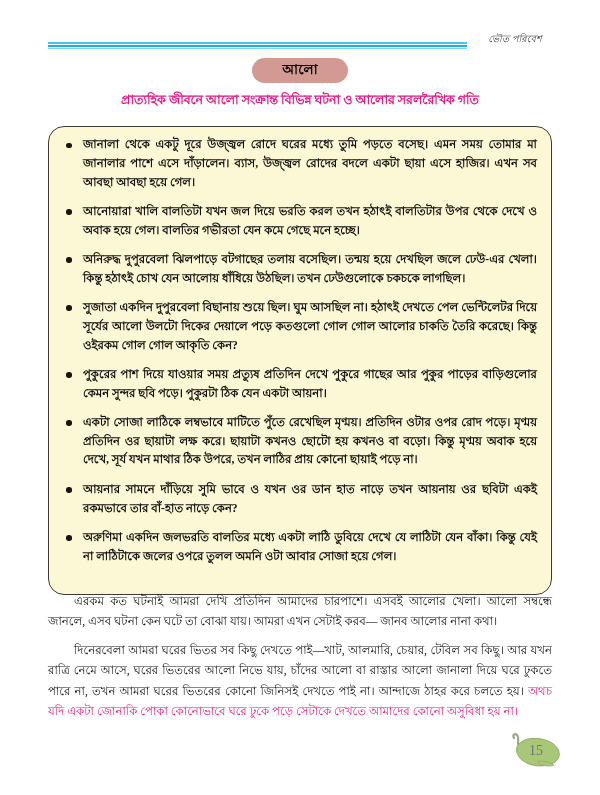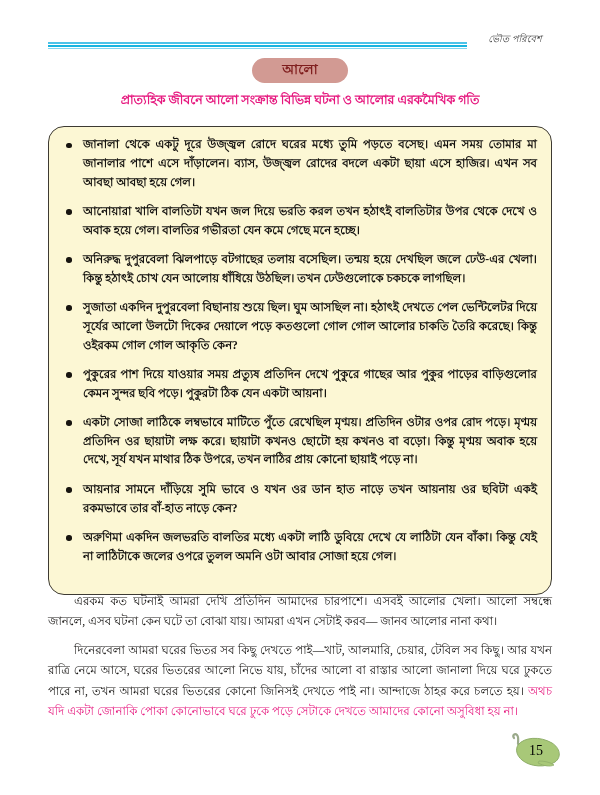--- a/index.html
+++ b/index.html
@@ -77,21 +77,21 @@
   .chapter-pill-wrap {
     position: absolute;
     left: 0; right: 0;
     top: 58px;
     display: flex;
     justify-content: center;
   }
   .chapter-pill {
     display: inline-block;
     background: #d29a93;
-    color: #7f1d1d;
+    color: #000000;
     border-radius: 14px;
     padding: 4px 30px 5px;
     font-size: 13.5px;
     font-weight: bold;
     line-height: 1.15;
     letter-spacing: 0.3px;
   }
 
   
   .section-heading {
@@ -191,42 +191,42 @@
     top: 0;
     width: 66px;
     height: 44px;
     display: flex;
     align-items: center;
     justify-content: center;
     padding-left: 6px;
     box-sizing: border-box;
     font-family: "Liberation Serif", "DejaVu Serif", serif;
     font-size: 14px;
-    color: #000000;
+    color: #737373;
   }
 </style>
 </head>
 <body>
 
 <div class="page">
 
   <div class="page-header">
     <div class="header-rule">
       <div class="rule-line-top"></div>
       <div class="rule-line-mid"></div>
       <div class="rule-line-bot"></div>
     </div>
     <div class="header-title">ভৌত পরিবেশ</div>
   </div>
 
   <div class="chapter-pill-wrap">
     <div class="chapter-pill">আলো</div>
   </div>
 
-  <div class="section-heading">প্রাত্যহিক জীবনে আলো সংক্রান্ত বিভিন্ন ঘটনা ও আলোর এরকমৈখিক গতি</div>
+  <div class="section-heading">প্রাত্যহিক জীবনে আলো সংক্রান্ত বিভিন্ন ঘটনা ও আলোর সরলরৈখিক গতি</div>
 
   <div class="observation-box">
     <ul class="obs-list">
       <li class="obs-item">
         <span class="obs-bullet"></span>
         <span>জানালা থেকে একটু দূরে উজ্জ্বল রোদে ঘরের মধ্যে তুমি পড়তে বসেছ। এমন সময় তোমার মা জানালার পাশে এসে দাঁড়ালেন। ব্যাস, উজ্জ্বল রোদের বদলে একটা ছায়া এসে হাজির। এখন সব আবছা আবছা হয়ে গেল।</span>
       </li>
       <li class="obs-item">
         <span class="obs-bullet"></span>
         <span>আনোয়ারা খালি বালতিটা যখন জল দিয়ে ভরতি করল তখন হঠাৎই বালতিটার উপর থেকে দেখে ও অবাক হয়ে গেল। বালতির গভীরতা যেন কমে গেছে মনে হচ্ছে।</span>

